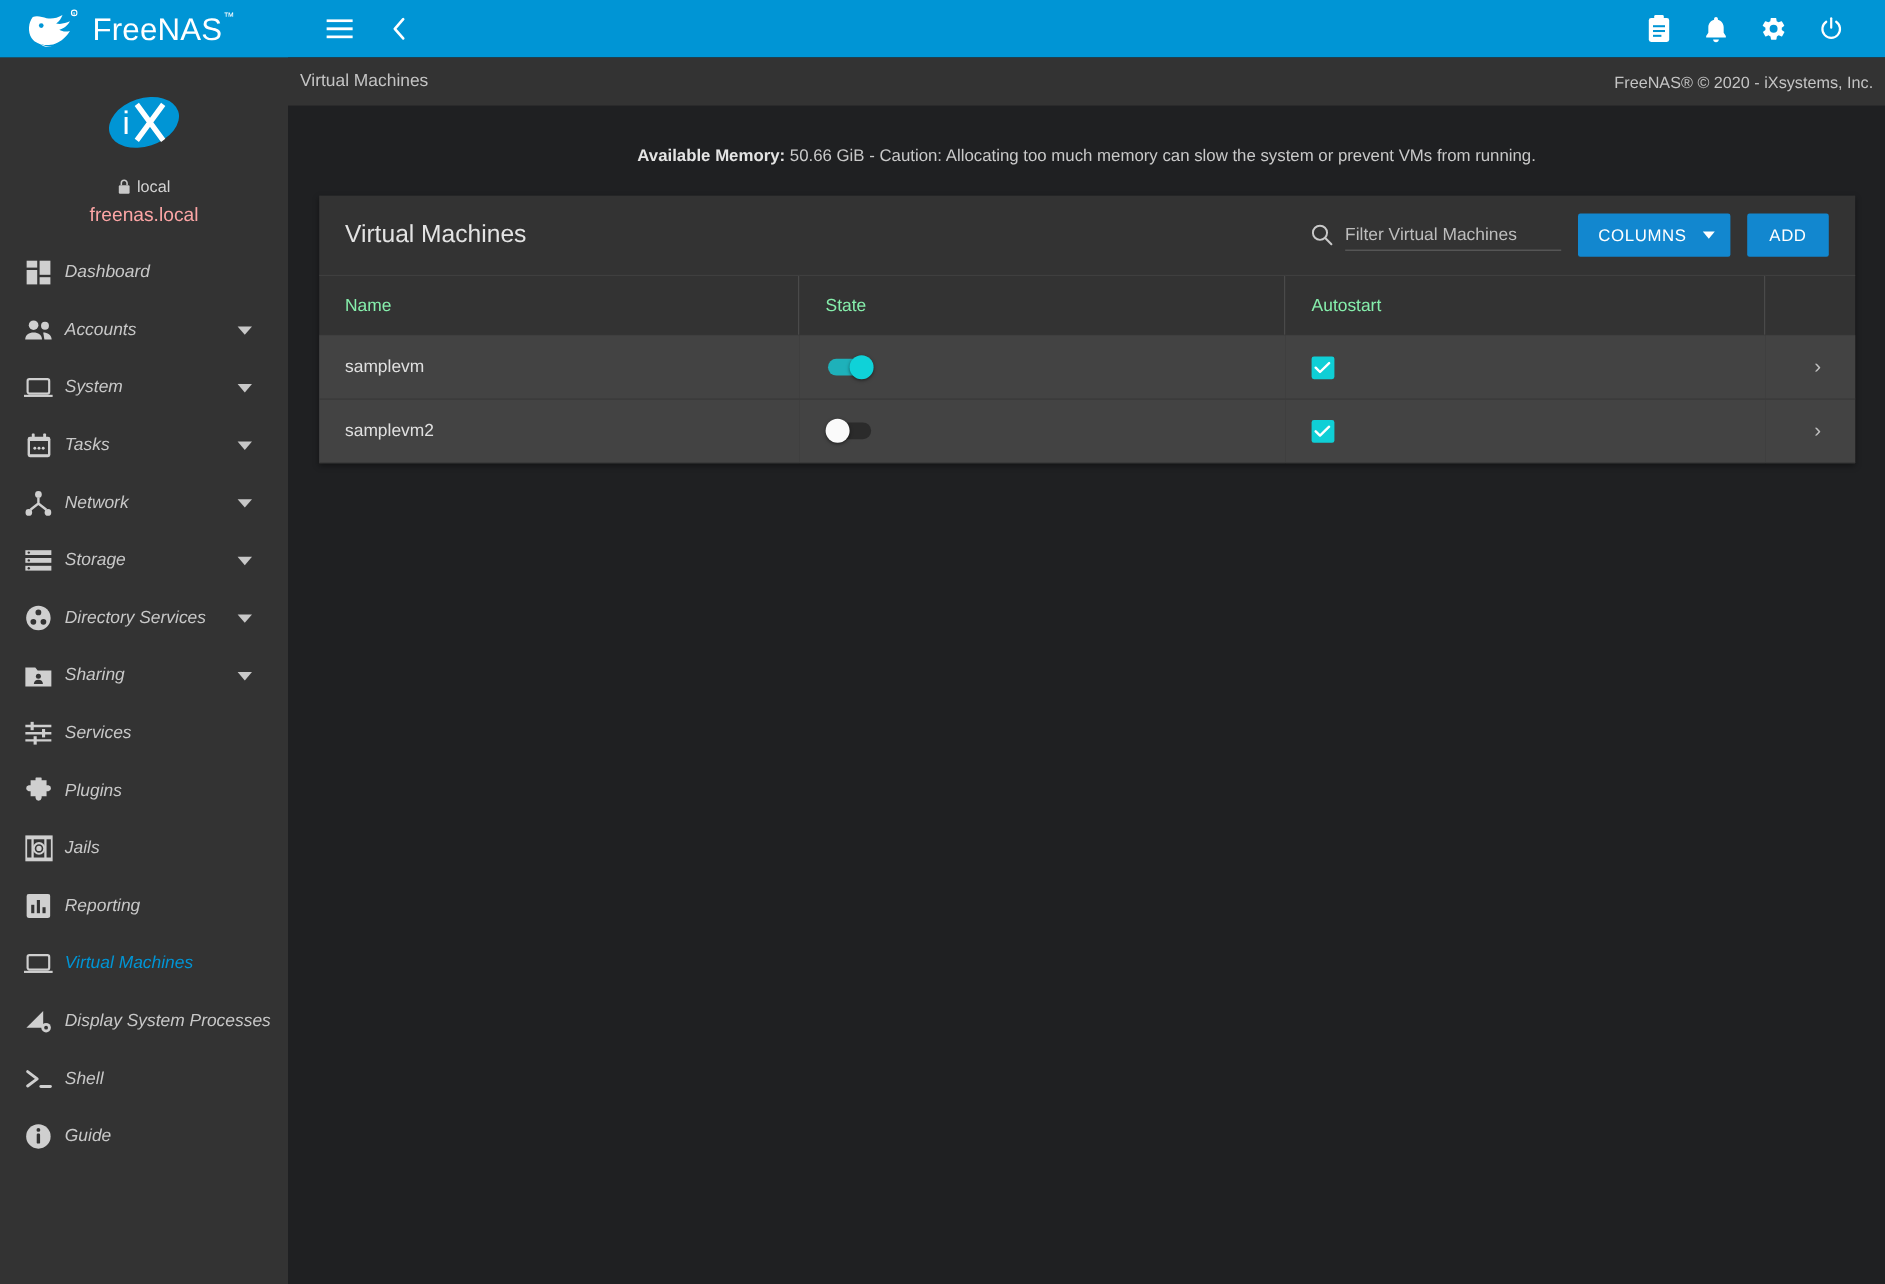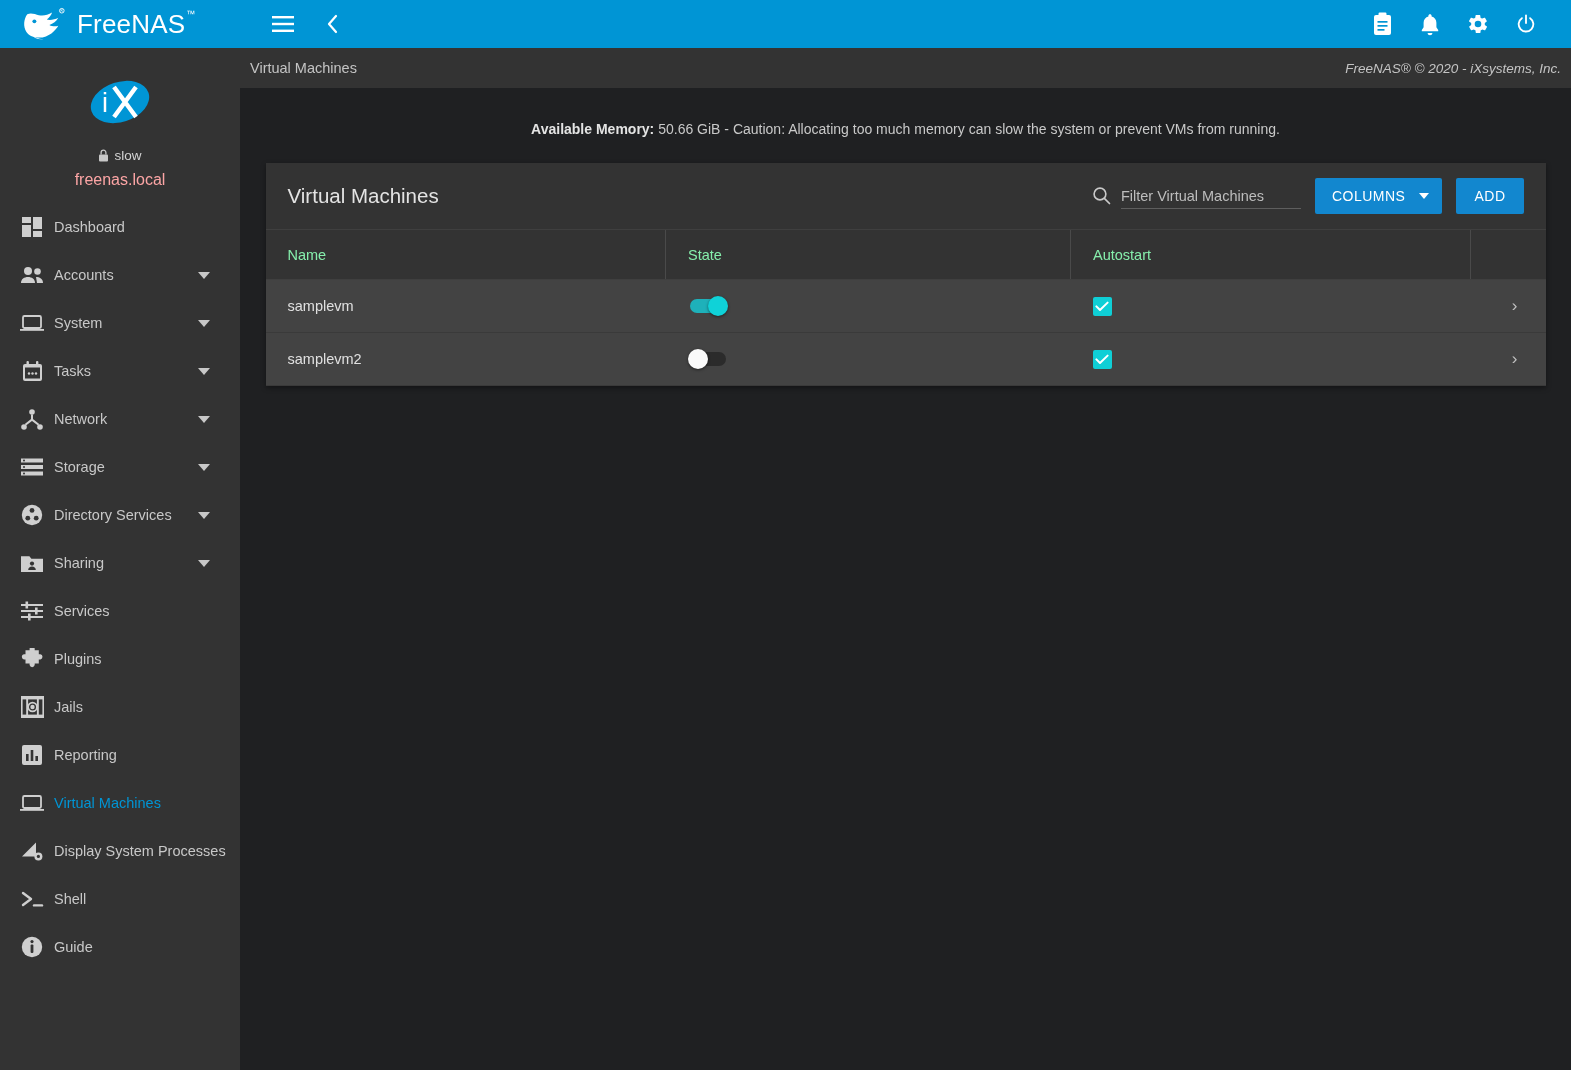--- a/index.html
+++ b/index.html
@@ -55,36 +55,36 @@
 
   .nav-item {
     height: 48px; display: flex; align-items: center;
     padding: 0 14px 0 10px; color: #c8c8c8; cursor: pointer;
     font-size: 14.5px;
   }
   .nav-ico {
     width: 44px; flex: 0 0 44px; display: flex;
     align-items: center; justify-content: center; color: #cfcfcf;
   }
-  .nav-label { flex: 1; white-space: nowrap; }
+  .nav-label { flex: 1; white-space: nowrap; font-style: italic; }
   .nav-item.active .nav-label { color: #0095d5; }
   .nav-item.active .nav-ico { color: #cfcfcf; }
   .caret { width: 0; height: 0; border-left: 6px solid transparent;
     border-right: 6px solid transparent; border-top: 7px solid #c8c8c8;
     margin-right: 16px; }
 
   
   .content { flex: 1; min-width: 0; display: flex; flex-direction: column; background:#1f2022; }
   .breadcrumb-bar {
     height: 40px; flex: 0 0 40px; background: #333333;
     display: flex; align-items: center; padding: 0 10px 0 10px;
     font-size: 14.5px; color: #c4c4c4;
   }
   .bc-left { padding-left: 0; }
-  .bc-right { margin-left: auto; font-size: 13.5px; color: #c4c4c4; font-style: italic; }
+  .bc-right { margin-left: auto; font-size: 13.5px; color: #c4c4c4; }
 
   .mem-banner {
     text-align: center; font-size: 14px; color: #c9c9c9;
     padding: 33px 20px 26px;
   }
   .mem-banner b { color: #e4e4e4; font-weight: 700; }
 
   .card {
     margin: 0 27px; background: #333333;
     box-shadow: 0 2px 5px rgba(0,0,0,.4);
@@ -232,21 +232,21 @@
       <svg class="ix-logo" width="62" height="56" viewBox="0 0 62 56">
         <ellipse cx="31" cy="28" rx="30" ry="20" fill="#0095d5" transform="rotate(-18 31 28)"></ellipse>
         <text x="13" y="38" font-size="27" fill="#ffffff" font-family="Liberation Sans, sans-serif" font-weight="400">i</text>
         <path d="M25 13 L47 43 M47 13 L25 43" stroke="#ffffff" stroke-width="4.4" fill="none"></path>
       </svg>
       <div class="user-line">
         <svg width="11" height="13" viewBox="0 0 11 13">
           <rect x="1" y="5.4" width="9" height="7" rx="1" fill="#c8c8c8"></rect>
           <path d="M3.1 5.4V3.6a2.4 2.4 0 014.8 0v1.8" fill="none" stroke="#c8c8c8" stroke-width="1.3"></path>
         </svg>
-        <span>slow</span>
+        <span>local</span>
       </div>
       <div class="user-host">freenas.local</div>
     </div>
 
     <div>
 
       <div class="nav-item">
         <span class="nav-ico">
           <svg width="21" height="21" viewBox="0 0 21 21">
               <rect x="0" y="0" width="9" height="6" fill="#cfcfcf"></rect>

